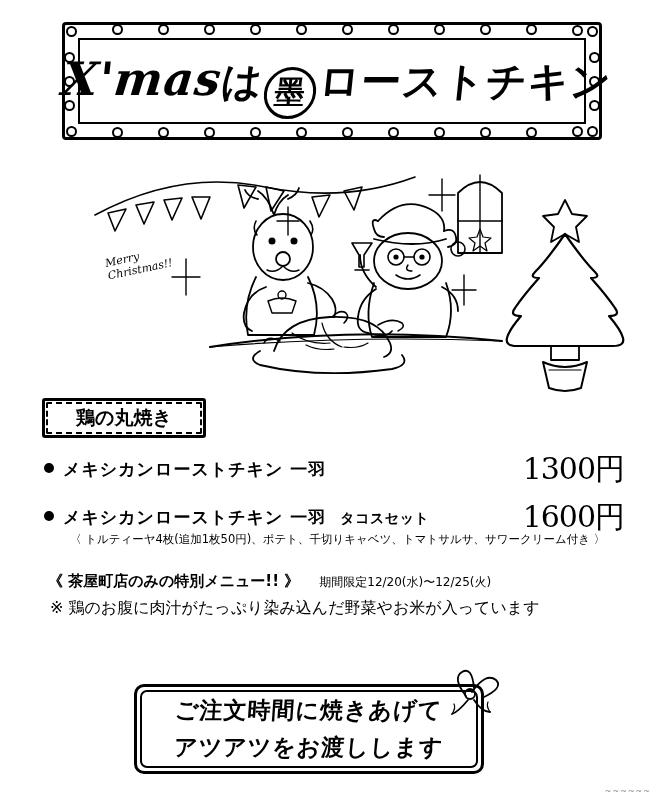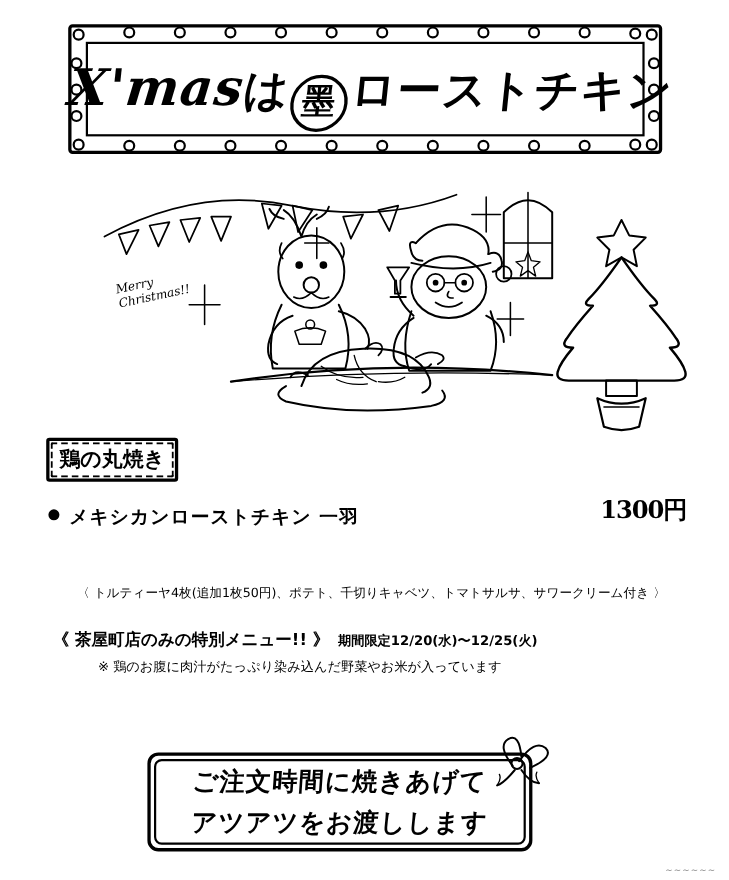--- a/index.html
+++ b/index.html
@@ -116,21 +116,21 @@
     line-height: 30px;
     text-align: center;
     letter-spacing: 0;
   }
 
   
   .section-tag {
     position: absolute;
     left: 42px;
     top: 398px;
-    width: 120px;
+    width: 164px;
     height: 40px;
   }
   .section-tag .tag-outer {
     position: absolute;
     inset: 0;
     border: 3px solid #000;
     border-radius: 3px;
   }
   .section-tag .tag-inner {
     position: absolute;
@@ -180,22 +180,22 @@
     font-size: 12px;
     font-weight: bold;
     margin-left: 10px;
     letter-spacing: 0;
   }
   .price {
     position: absolute;
     right: 0;
     top: -9px;
     font-family: "DejaVu Serif", serif;
-    font-weight: bold;
-    font-size: 22px;
+    font-weight: normal;
+    font-size: 30px;
     white-space: nowrap;
     letter-spacing: -1px;
   }
 
   .item-note {
     position: absolute;
     left: 70px;
     font-size: 11.5px;
     letter-spacing: 0;
     white-space: nowrap;
@@ -205,30 +205,29 @@
   .special-head {
     position: absolute;
     left: 48px;
     top: 572px;
     font-size: 15px;
     font-weight: bold;
     white-space: nowrap;
   }
   .special-period {
     font-size: 12px;
-    font-weight: bold;
-    margin-left: 8px;
+    font-weight: normal;
+    margin-left: 20px;
   }
   .special-note {
     position: absolute;
     left: 50px;
     top: 598px;
-    font-size: 12px;
-    white-space: nowrap;
-    margin-left: 39px;
+    font-size: 16px;
+    white-space: nowrap;
   }
 
   
   .msg-box {
     position: absolute;
     left: 134px;
     top: 684px;
     width: 350px;
     height: 90px;
   }
@@ -415,20 +414,24 @@
     <div class="tag-outer"></div>
     <div class="tag-inner"></div>
     <div class="tag-label">鶏の丸焼き</div>
   </div>
 
   <div class="menu-row" style="top:458px;">
     <span class="bullet"></span><span class="item-name">メキシカンローストチキン 一羽</span>
     <span class="price">1300円</span>
   </div>
 
+  <div class="menu-row" style="top:506px;">
+    <span class="bullet"></span><span class="item-name">メキシカンローストチキン 一羽</span><span class="item-sub">タコスセット</span>
+    <span class="price">1600円</span>
+  </div>
   <div class="item-note" style="top:532px;">〈 トルティーヤ4枚(追加1枚50円)、ポテト、千切りキャベツ、トマトサルサ、サワークリーム付き 〉</div>
 
   <div class="special-head">
     <span>《 茶屋町店のみの特別メニュー!! 》</span><span class="special-period">期間限定12/20(水)〜12/25(火)</span>
   </div>
   <div class="special-note">※ 鶏のお腹に肉汁がたっぷり染み込んだ野菜やお米が入っています</div>
 
 
   <div class="msg-box">
     <div class="m-outer"></div>

